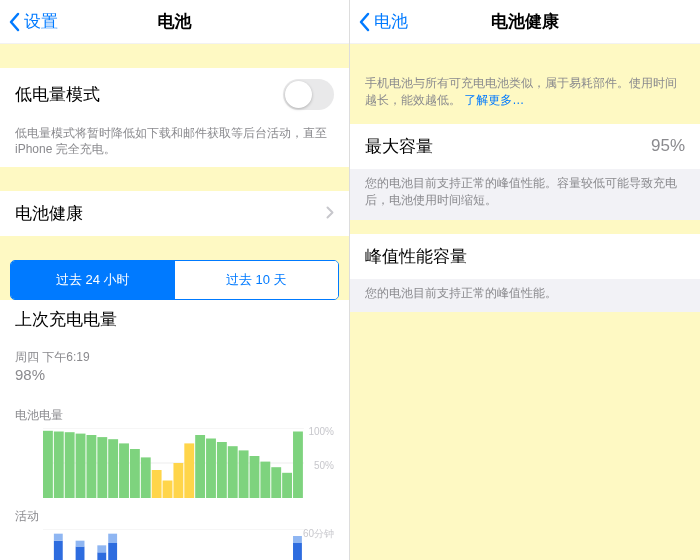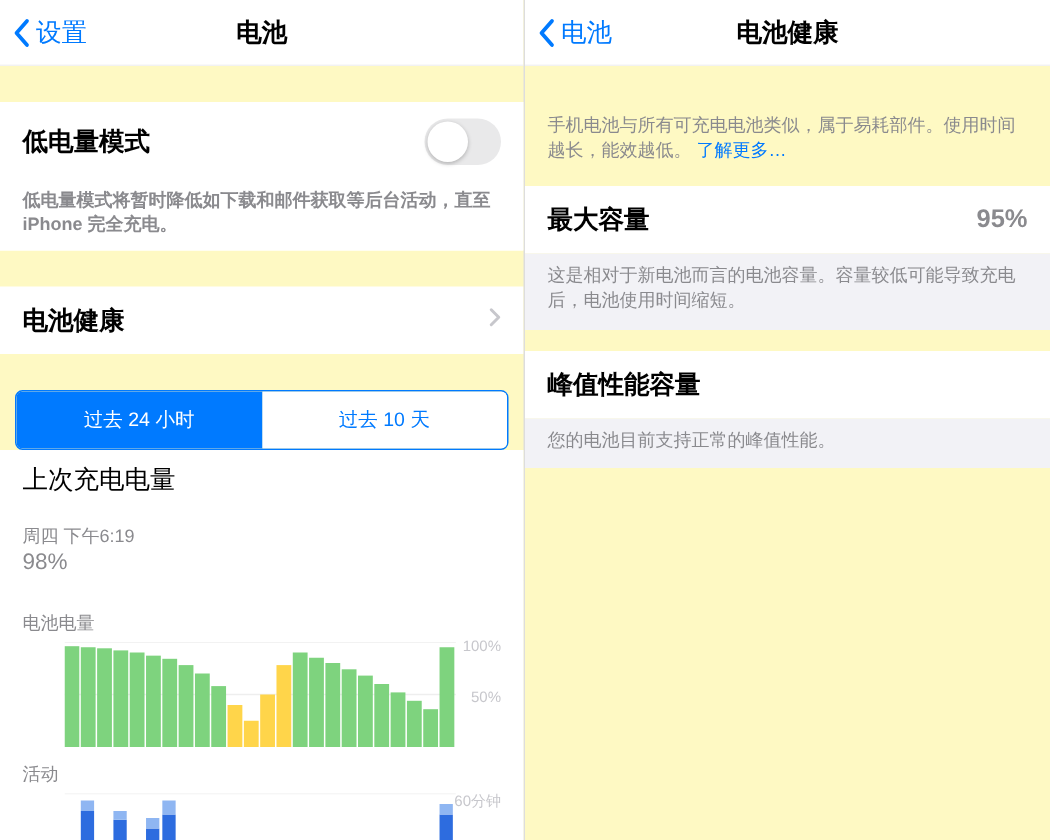--- a/index.html
+++ b/index.html
@@ -4,21 +4,21 @@
 <style>
   *{box-sizing:border-box;margin:0;padding:0;font-family:-apple-system,"PingFang SC","Helvetica Neue",Arial,sans-serif;}
   body{background:#fff;width:700px;height:560px;overflow:hidden;}
   .wrap{display:flex;width:700px;height:560px;}
   .pane{width:350px;height:560px;background:#fef9c3;overflow:hidden;position:relative;}
   .pane.left{border-right:1px solid #ddd;}
   .navbar{height:44px;background:#fff;display:flex;align-items:center;justify-content:center;position:relative;border-bottom:1px solid rgba(0,0,0,0.05);}
   .navback{position:absolute;left:8px;display:flex;align-items:center;color:#007aff;font-size:17px;cursor:pointer;}
   .navback svg{width:12px;height:20px;margin-right:4px;}
   .navtitle{font-size:17px;font-weight:600;color:#000;}
-  .section{background:#fff;margin-top:24px;font-weight:bold;}
+  .section{background:#fff;margin-top:24px;}
   .row{padding:11px 15px;display:flex;align-items:center;justify-content:space-between;min-height:44px;background:#fff;}
   .row-label{font-size:17px;color:#000;}
   .row-sub{font-size:12px;color:#8a8a8e;line-height:1.35;display:block;padding:4px 15px 10px 15px;background:#fff;}
   .footer-note{font-size:12px;color:#8a8a8e;line-height:1.45;padding:7px 15px 0 15px;}
   .switch{width:51px;height:31px;border-radius:16px;background:#e9e9ea;position:relative;}
   .switch::after{content:"";position:absolute;width:27px;height:27px;border-radius:50%;background:#fff;top:2px;left:2px;box-shadow:0 1px 3px rgba(0,0,0,.25);}
   .chev{color:#c7c7cc;}
   .chev svg{width:8px;height:13px;}
   .segment{display:flex;margin:24px 10px 0 10px;border:1px solid #007aff;border-radius:5px;overflow:hidden;height:40px;}
   .seg{flex:1;display:flex;align-items:center;justify-content:center;font-size:13px;}
@@ -195,21 +195,21 @@
       <span>手机电池与所有可充电电池类似，属于易耗部件。使用时间越长，能效越低。</span>
       <span class="link">了解更多…</span>
     </div>
 
     <div class="section" style="margin-top:14px;">
       <div class="row">
         <span class="row-label">最大容量</span>
         <span class="val-right">95%</span>
       </div>
     </div>
-    <div class="fnote">这是相对于新电池而言的电池容量。容量较低可能导致充电后，电池使用时间缩短。</div>
+    <div class="fnote">您的电池目前支持正常的峰值性能。容量较低可能导致充电后，电池使用时间缩短。</div>
 
     <div class="section" style="margin-top:14px;">
       <div class="row">
         <span class="row-label">峰值性能容量</span>
       </div>
     </div>
     <div class="fnote">您的电池目前支持正常的峰值性能。</div>
   </div>
 </div>
 

